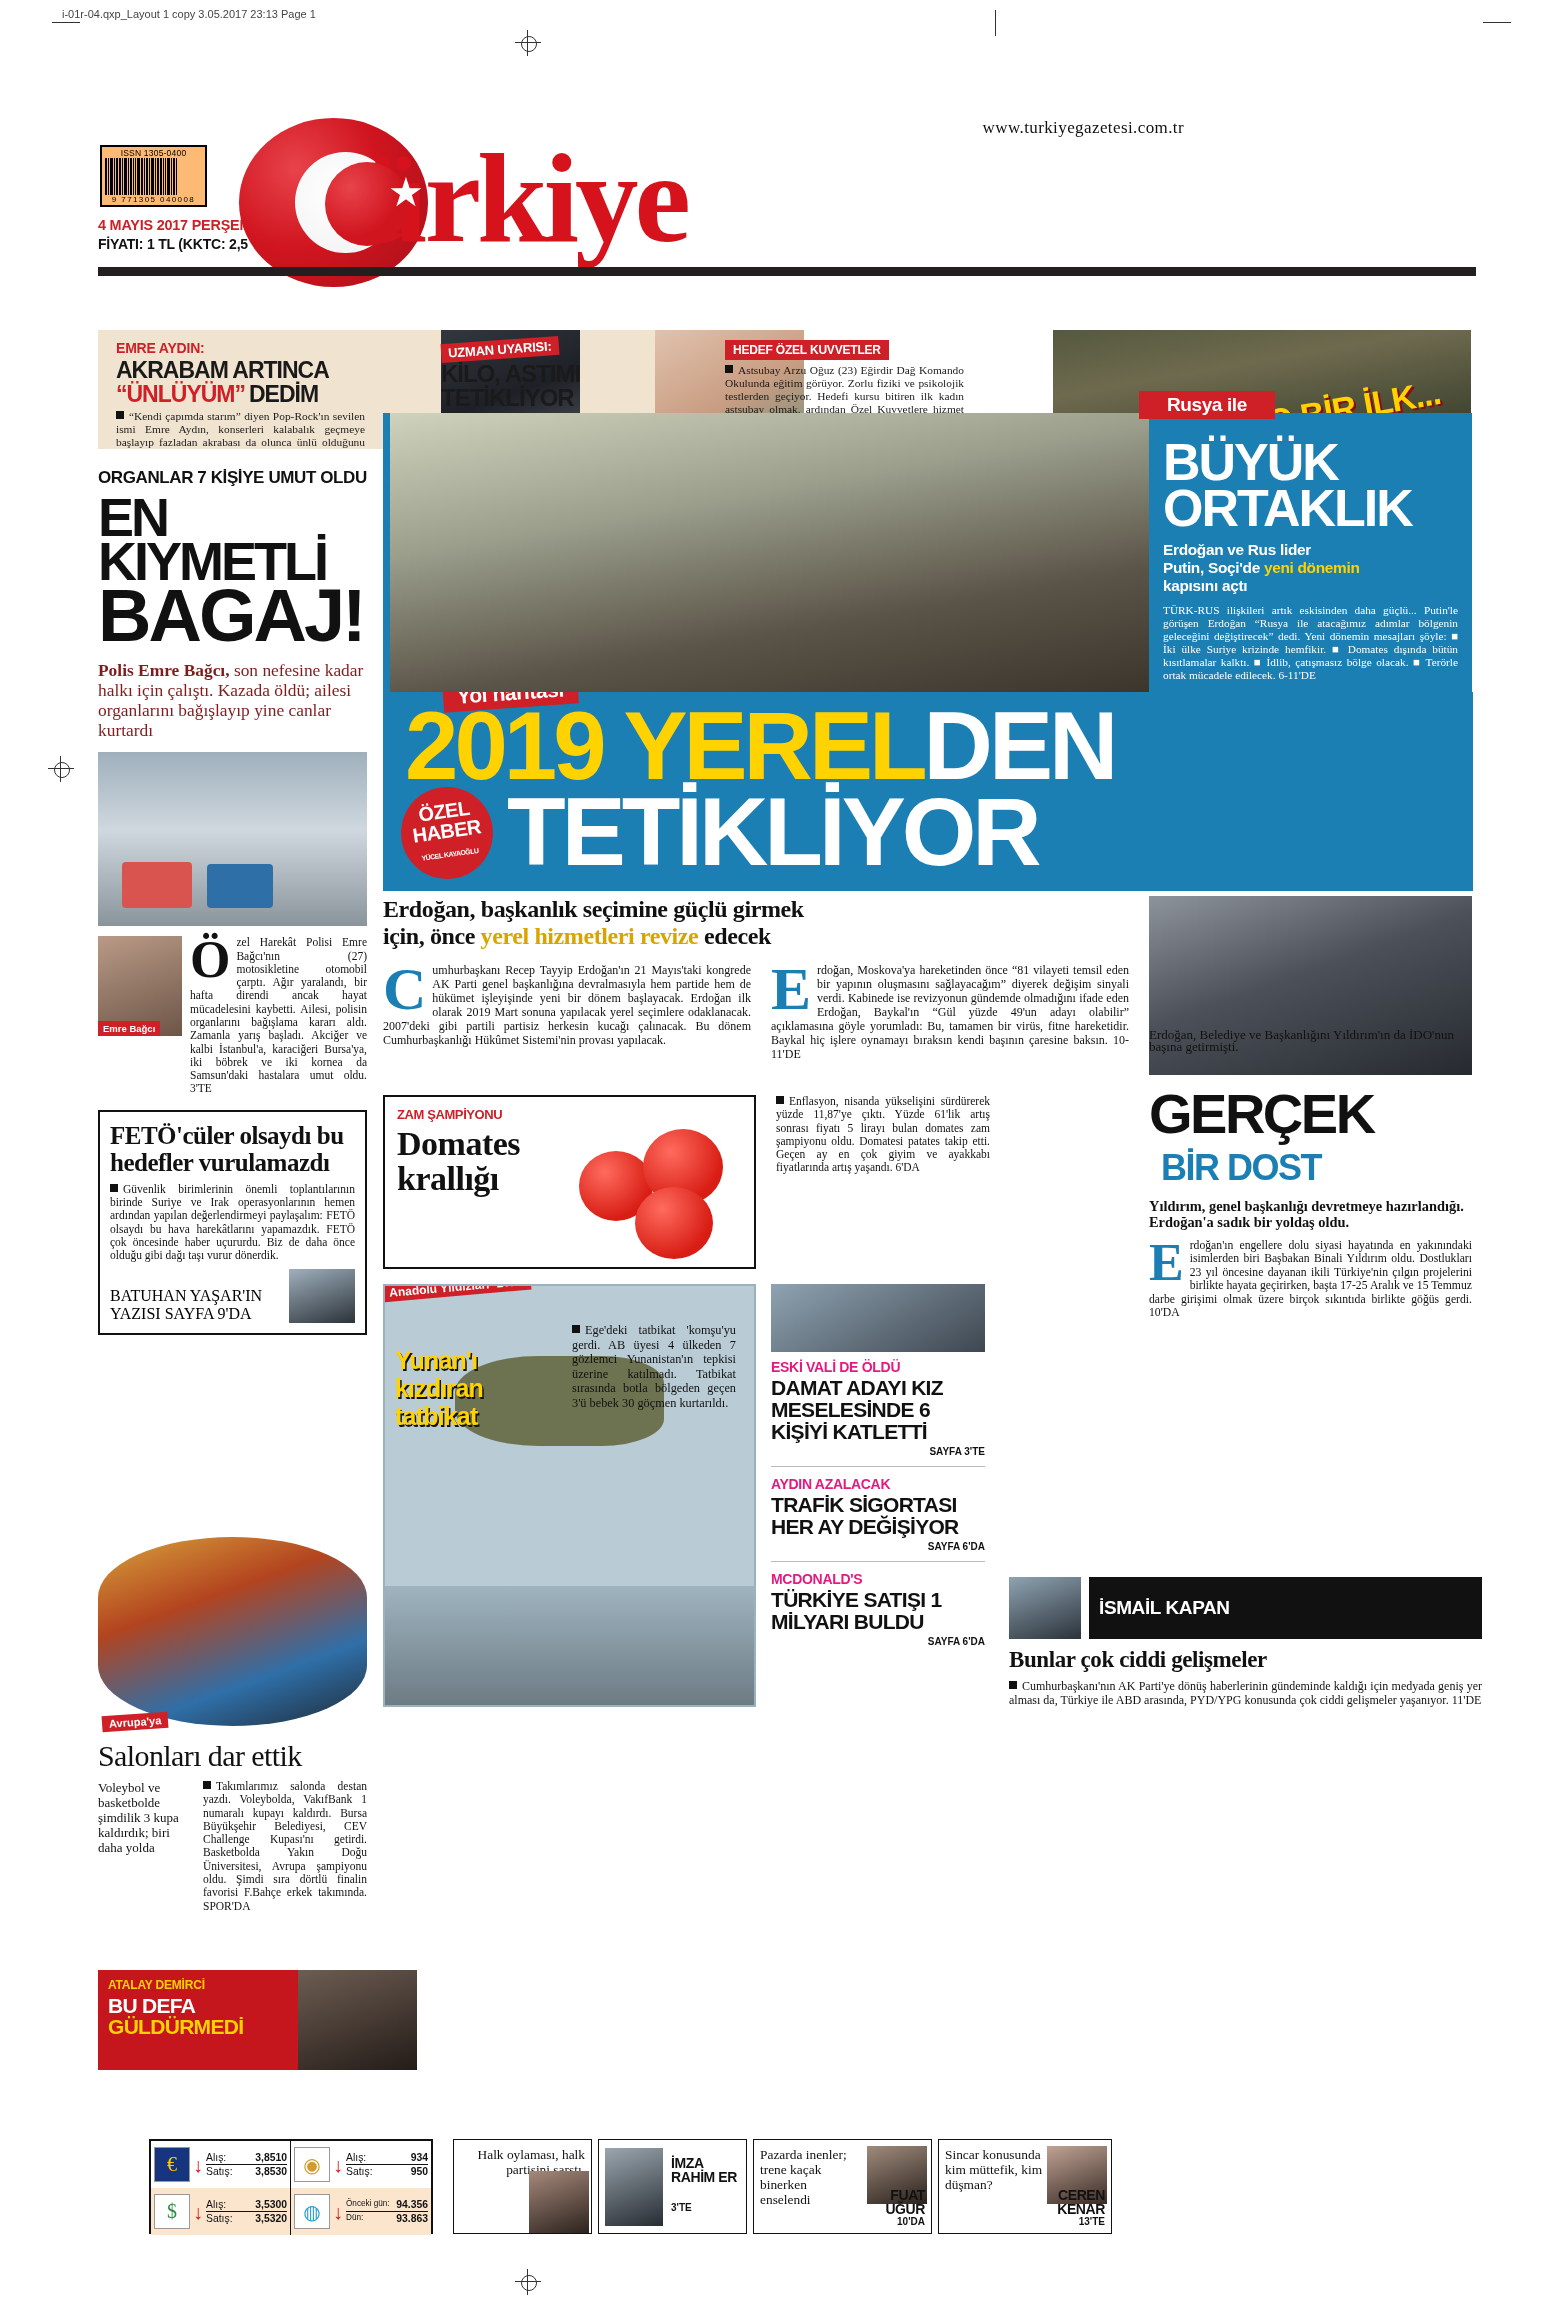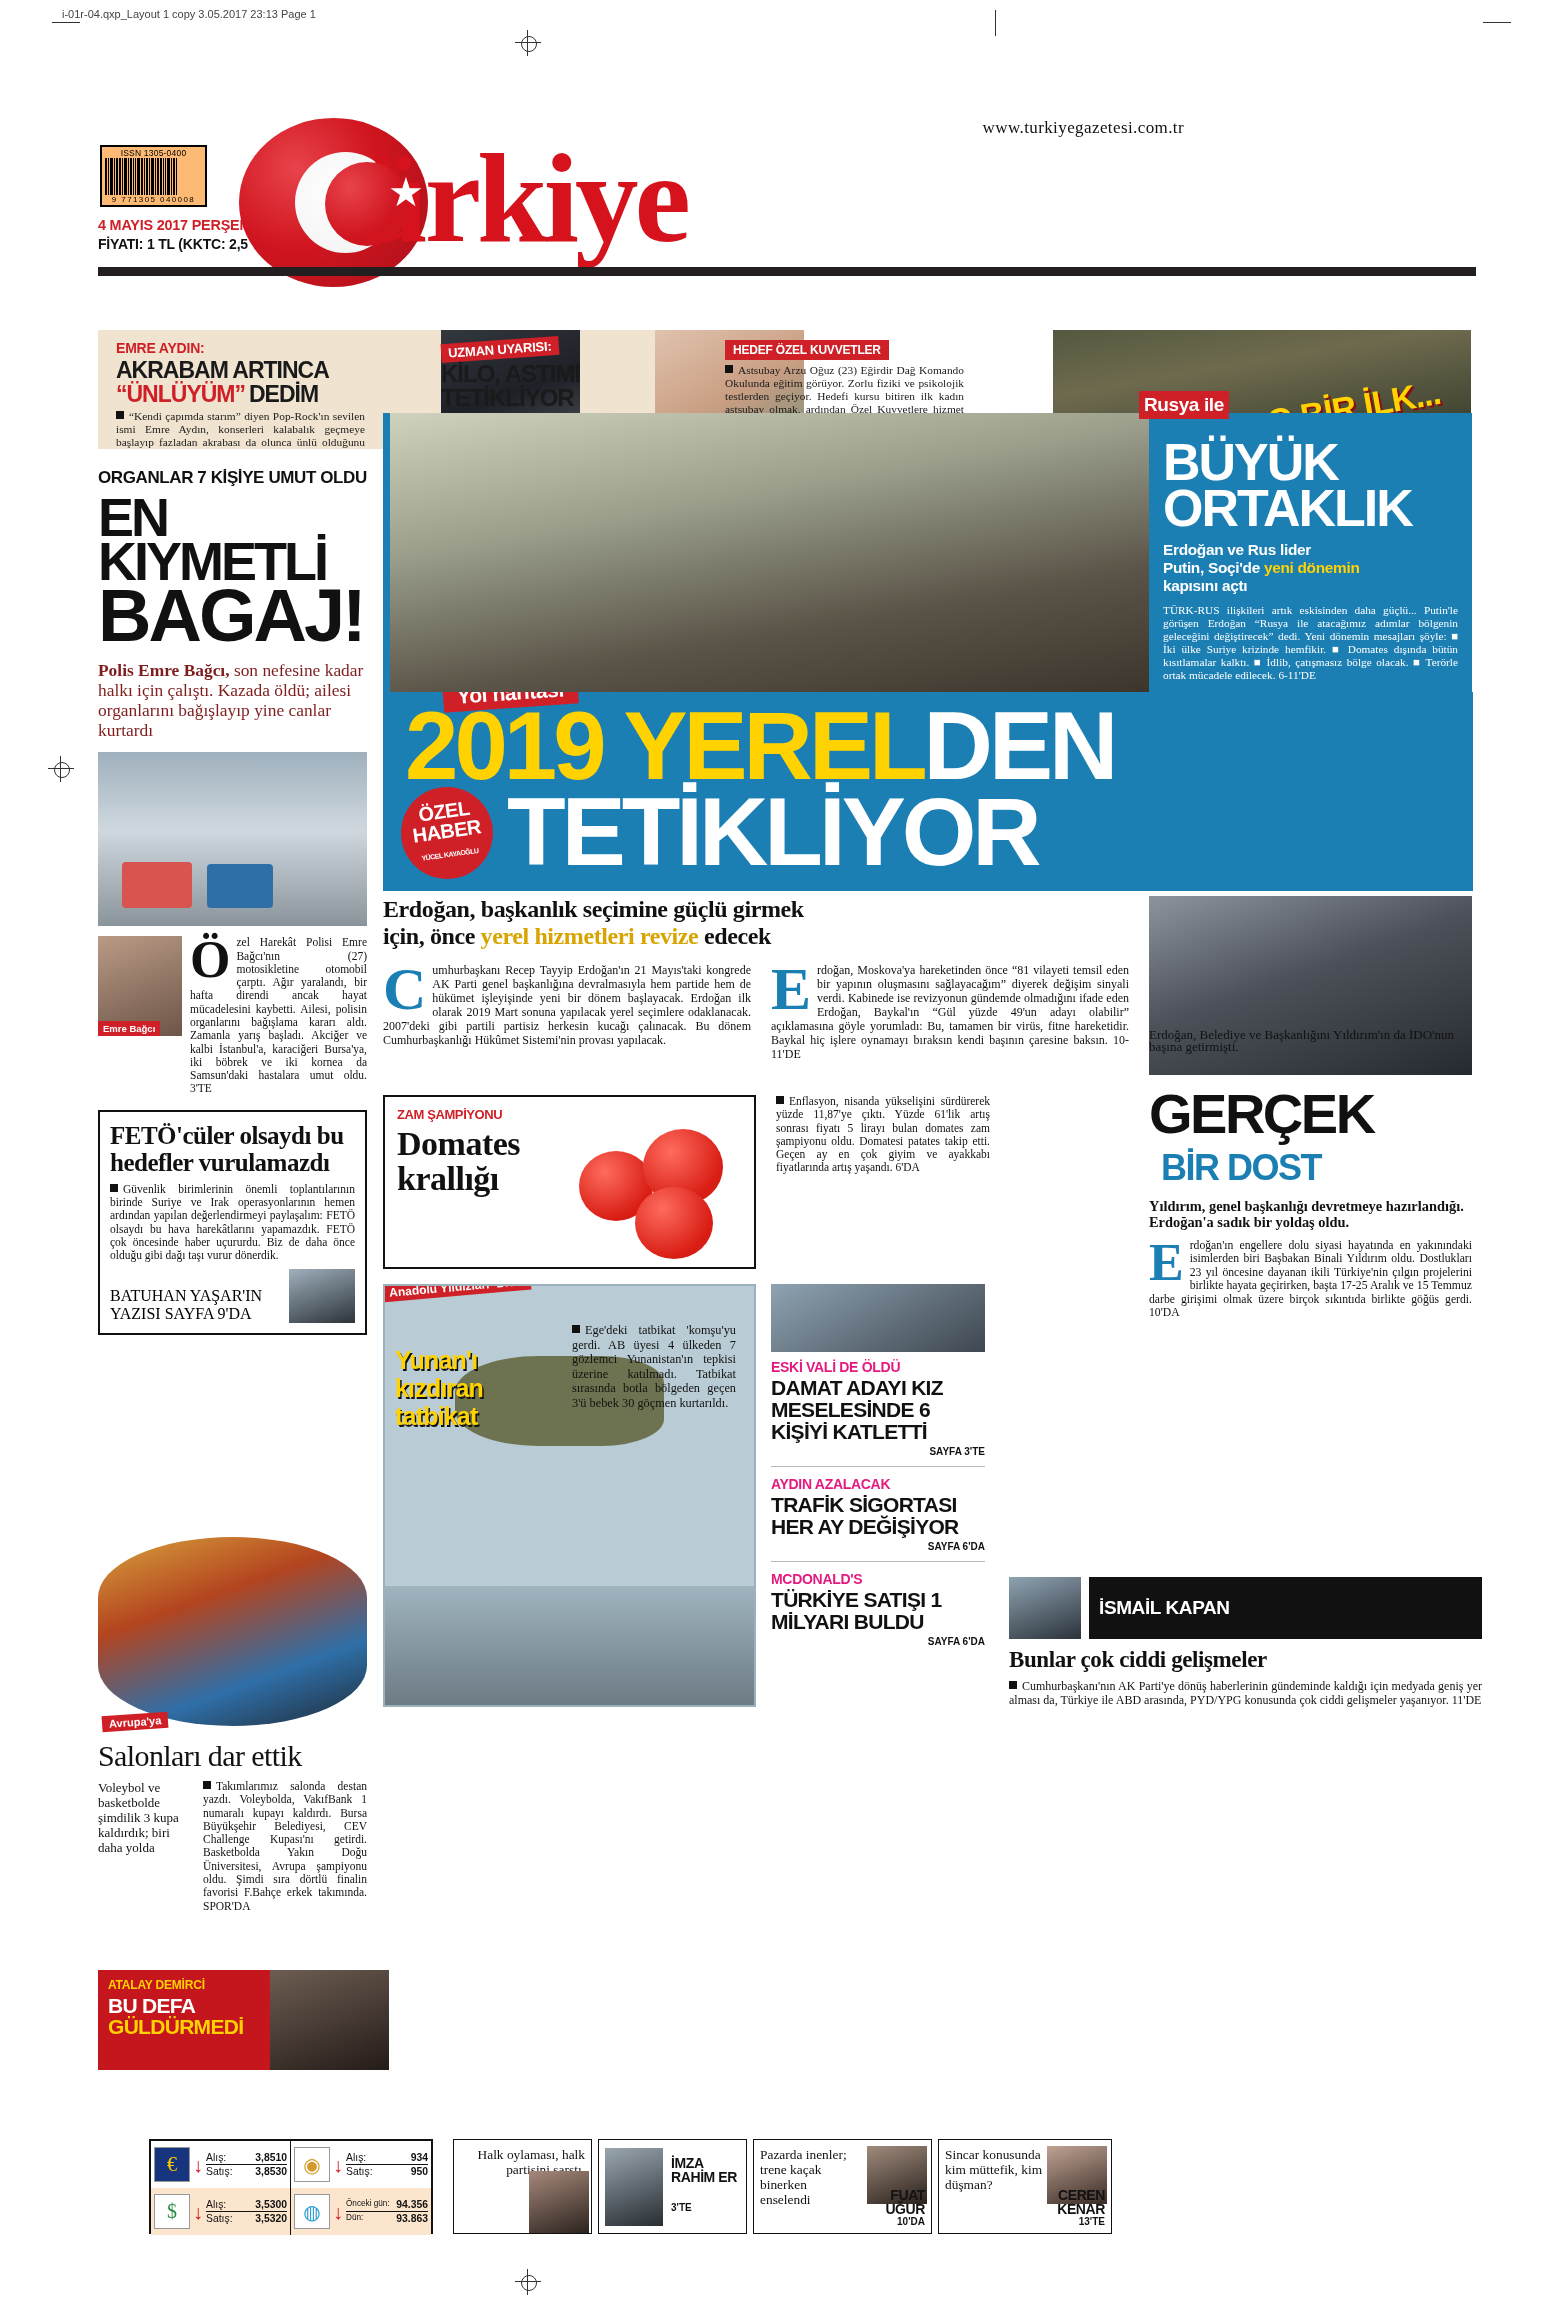--- a/index.html
+++ b/index.html
@@ -78,21 +78,21 @@
   .bodytxt{font-family:"Liberation Serif",serif;font-size:11.5px;line-height:13.3px;text-align:justify;color:#111;}
   .boxed{border:2px solid #111;padding:10px;box-sizing:border-box;}
   .serif-head{font-family:"Liberation Serif",serif;font-weight:bold;font-size:25px;line-height:27px;color:#111;letter-spacing:-0.5px;}
   .bullet{display:inline-block;width:8px;height:8px;background:#111;margin-right:5px;vertical-align:1px;}
 
   
   .main-photo{position:absolute;left:383px;top:413px;width:766px;height:279px;
     background:linear-gradient(170deg,#cfd3bd 0%,#9a9e8b 35%,#5a5347 70%,#3b352c 100%);border-left:7px solid #1b7fb4;}
   .rus-panel{position:absolute;left:1149px;top:413px;width:323px;height:279px;background:#1b7fb4;color:#fff;}
   .rus-tag{position:absolute;left:-10px;top:-22px;background:#cf2027;color:#fff;font-family:"Liberation Sans",sans-serif;
-     font-weight:bold;font-size:19px;padding:3px 5px;letter-spacing:-0.4px;}
+     font-weight:bold;font-size:19px;padding:3px 28px;letter-spacing:-0.4px;}
   .rus-h{font-family:"Liberation Sans",sans-serif;font-weight:bold;font-size:52px;line-height:46px;letter-spacing:-2px;color:#fff;}
   .rus-sub{font-family:"Liberation Sans",sans-serif;font-weight:bold;font-size:15.4px;line-height:18px;letter-spacing:-0.3px;}
   .rus-sub .y{color:#ffd200;}
   .rus-body{font-family:"Liberation Serif",serif;font-size:11.3px;line-height:13px;text-align:justify;}
 
   .blueblock{position:absolute;left:383px;top:692px;width:1090px;height:199px;background:#1b7fb4;overflow:hidden;}
   .yol{position:absolute;left:60px;top:-14px;background:#cf2027;color:#fff;font-family:"Liberation Sans",sans-serif;
     font-weight:bold;font-size:21px;padding:3px 14px;transform:rotate(-4deg);letter-spacing:-0.4px;}
   .mh1{position:absolute;left:22px;top:10px;font-family:"Liberation Sans",sans-serif;font-weight:bold;
     font-size:96px;line-height:88px;letter-spacing:-4px;color:#fff;}
@@ -147,21 +147,21 @@
 
   
   .sports{position:absolute;left:98px;top:1537px;width:269px;}
   .sportsimg{width:269px;height:189px;border-radius:50%/32%;overflow:hidden;
      background:linear-gradient(160deg,#d8a33c 0%,#b3441f 35%,#2f6fa8 70%,#1f2a36 100%);}
   .avrupa{display:inline-block;background:#cf2027;color:#fff;font-family:"Liberation Sans",sans-serif;font-weight:bold;
      font-size:11px;padding:2px 7px;transform:rotate(-4deg);}
   .sp-head{font-family:"Liberation Serif",serif;font-size:30px;line-height:32px;color:#111;letter-spacing:-0.6px;}
 
   
-  .atalay{position:absolute;left:98px;top:1970px;width:291px;height:100px;background:#c4161c;color:#fff;overflow:hidden;}
+  .atalay{position:absolute;left:98px;top:1970px;width:319px;height:100px;background:#c4161c;color:#fff;overflow:hidden;}
   .at-k{font-family:"Liberation Sans",sans-serif;font-weight:bold;font-size:12px;color:#ffd200;letter-spacing:-0.2px;}
   .at-h{font-family:"Liberation Sans",sans-serif;font-weight:bold;font-size:21px;line-height:21px;letter-spacing:-0.7px;}
   .at-face{position:absolute;right:0;top:0;width:119px;height:100px;background:linear-gradient(160deg,#6d5d52,#241c18);}
 
   
   .fxbar{position:absolute;left:149px;top:2139px;width:284px;height:95px;border:2px solid #111;box-sizing:border-box;background:#fff;}
   .fxrow{display:flex;height:47px;}
   .fxrow.alt{background:#fce5cd;}
   .fxcell{display:flex;align-items:center;width:50%;box-sizing:border-box;padding:0 3px;border-right:1px solid #111;}
   .fxcell:last-child{border-right:0;}

